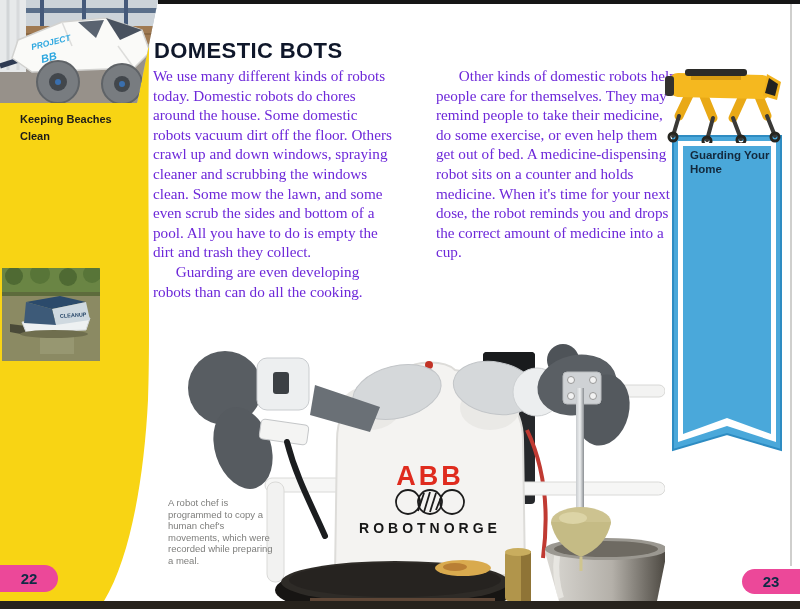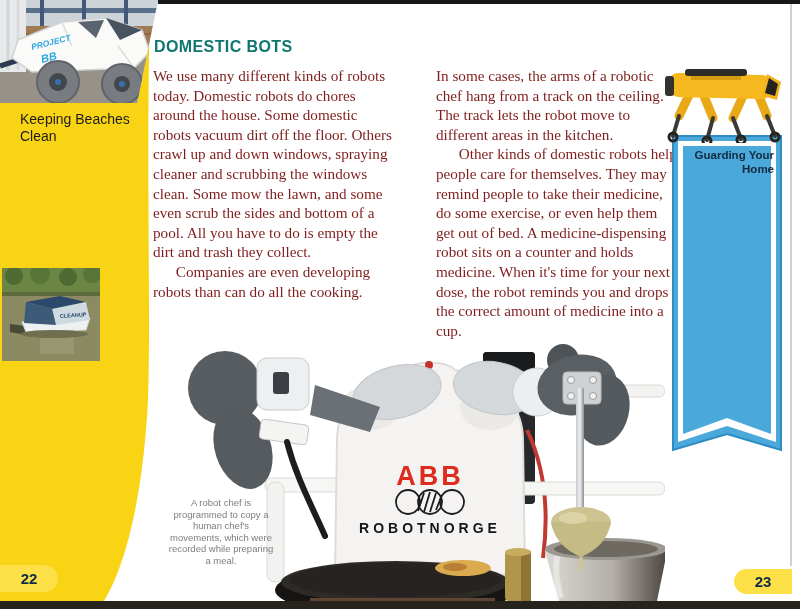--- a/index.html
+++ b/index.html
@@ -6,46 +6,46 @@
   .stage{position:relative;width:800px;height:609px;background:#ffffff;overflow:hidden;
          font-family:"Liberation Sans",sans-serif;}
   .abs{position:absolute;}
   
   .topbar{left:158px;top:0;right:0;height:4px;background:#161616;}
   .bottombar{left:0;top:601px;width:800px;height:8px;background:#27231d;}
   .gutterline{left:790px;top:4px;width:2px;height:562px;background:#cfcfcd;}
   
   .sidebar-svg{left:0;top:0;}
   .sb-text{width:118px;color:#1d1c1a;font-size:12.5px;line-height:17px;}
-  .sb-head{font-weight:400;font-size:14px;line-height:17px;margin-bottom:2px;}
+  .sb-head{font-weight:700;font-size:11px;line-height:17px;margin-bottom:2px;}
   .beach-text{left:20px;top:111px;}
   .river-text{left:20px;top:367px;}
   .photo{overflow:hidden;}
   .photo-beach{left:0;top:0;width:158px;height:103px;clip-path:polygon(0 0,158px 0,137px 103px,0 103px);}
   .photo-river{left:2px;top:268px;width:98px;height:93px;}
   
-  .pill{background:#fde047;color:#0e2b45;font-weight:700;font-size:15px;
+  .pill{background:#ec4899;color:#0e2b45;font-weight:700;font-size:15px;
         display:flex;align-items:center;justify-content:center;z-index:6;}
   .pill-left{left:0;top:565px;width:58px;height:27px;border-radius:0 14px 14px 0;}
-  .pill-right{right:8px;top:569px;width:58px;height:25px;border-radius:13px 0 0 13px;}
-  
-  .title{left:154px;top:38px;font-size:16px;font-weight:700;letter-spacing:.4px;color:#0f766e;}
-  .col{width:242px;font-family:"Liberation Serif",serif;font-size:15.2px;line-height:19.6px;color:#7f1d1d;}
+  .pill-right{right:0;top:569px;width:58px;height:25px;border-radius:13px 0 0 13px;}
+  
+  .title{left:154px;top:38px;font-size:22px;font-weight:700;letter-spacing:.4px;color:#0f172a;}
+  .col{width:242px;font-family:"Liberation Serif",serif;font-size:15.2px;line-height:19.6px;color:#6d28d9;}
   .col p{margin:0;}
   .col p.indent{text-indent:1.5em;}
   .col1{left:153px;top:66px;}
   .col2{left:436px;top:66px;}
-  .caption{left:168px;top:497px;width:106px;font-size:9.5px;line-height:11.6px;color:#7e7e7c;z-index:5;text-align:center;}
+  .caption{left:168px;top:497px;width:106px;font-size:9.5px;line-height:11.6px;color:#7e7e7c;z-index:5;}
   
   .chef{left:165px;top:330px;z-index:1;}
   
   .dog{left:655px;top:58px;z-index:3;}
   .ribbon{left:671px;top:134px;z-index:2;}
   .ribbon-text{left:690px;top:148px;width:84px;color:#13293d;font-size:11px;line-height:13.4px;z-index:4;}
-  .rb-head{font-weight:700;font-size:11.5px;line-height:14px;margin-bottom:3px;text-align:right;}
+  .rb-head{font-weight:700;font-size:11.5px;line-height:14px;margin-bottom:3px;}
 </style>
 </head>
 <body>
 
 <div class="stage">
 
   <svg class="abs sidebar-svg" width="160" height="601" viewBox="0 0 160 601">
     <path d="M0,0 H150 C146,160 151,320 148,400 C144,480 130,558 104,601 H0 Z" fill="#F8D414"></path>
   </svg>
 
@@ -107,24 +107,23 @@
       </g>
     </svg>
   </div>
 
   <div class="abs sb-text river-text">
   </div>
 
   <div class="abs title">DOMESTIC BOTS</div>
   <div class="abs col col1">
     <p>We use many different kinds of robots today. Domestic robots do chores around the house. Some domestic robots vacuum dirt off the floor. Others crawl up and down windows, spraying cleaner and scrubbing the windows clean. Some mow the lawn, and some even scrub the sides and bottom of a pool. All you have to do is empty the dirt and trash they collect.</p>
-    <p class="indent">Companies are even developing robots than can do all the cooking.</p>
+    <p class="indent">Guarding are even developing robots than can do all the cooking.</p>
   </div>
   <div class="abs col col2">
-    <p>In some cases, the arms of a robotic chef hang from a track on the ceiling. The track lets the robot move to different areas in the kitchen.</p>
     <p class="indent">Other kinds of domestic robots help people care for themselves. They may remind people to take their medicine, do some exercise, or even help them get out of bed. A medicine-dispensing robot sits on a counter and holds medicine. When it's time for your next dose, the robot reminds you and drops the correct amount of medicine into a cup.</p>
   </div>
 
   <svg class="abs chef" width="500" height="271" viewBox="0 0 500 271">
     <defs>
       <linearGradient id="steel" x1="0" y1="0" x2="1" y2="0">
         <stop offset="0" stop-color="#dbd9d4"></stop>
           <stop offset="0.55" stop-color="#b4b0a9"></stop>
         <stop offset="1" stop-color="#4a463f"></stop>
       </linearGradient>

